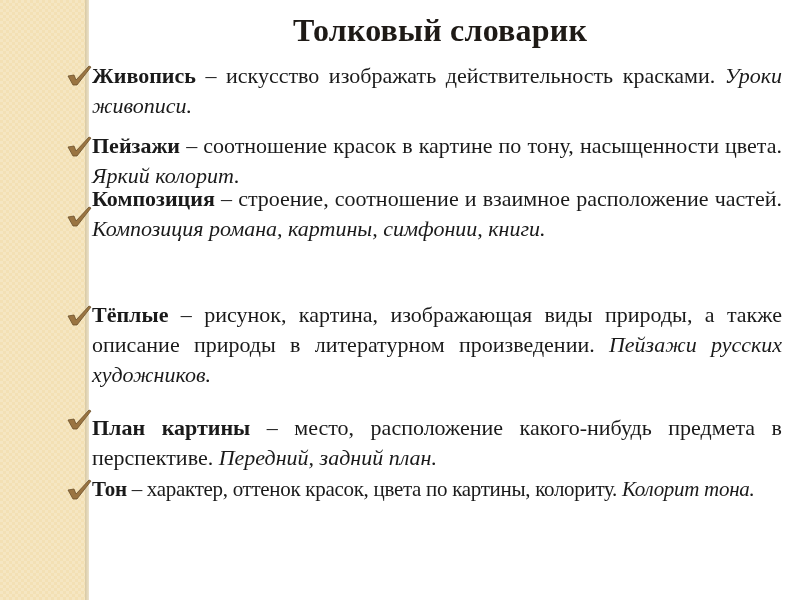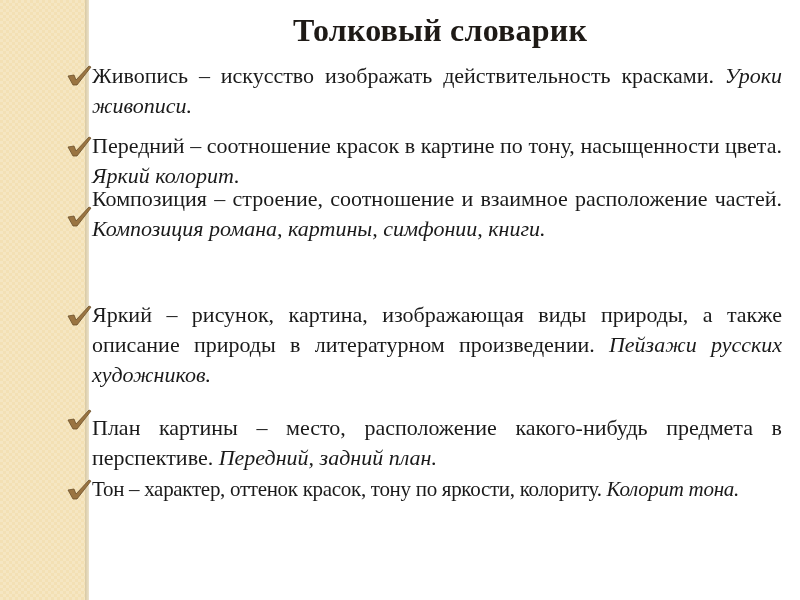--- a/index.html
+++ b/index.html
@@ -24,21 +24,21 @@
   }
   .title {
     position:absolute; left:0; width:880px; top:12px;
     text-align:center; font-weight:bold; font-size:32px; color:#1e1a16;
     letter-spacing:0.2px;
   }
   .entry {
     position:absolute; left:92px; width:690px;
     font-size:22px; line-height:30px; text-align:justify;
   }
-  .entry .term { font-weight:normal; }
+  .entry .term { font-weight:bold; }
   .entry .ex { font-style:italic; }
   .check {
     position:absolute; width:26px; height:22px;
   }
 </style>
 </head>
 <body>
 
 <div class="stripe"></div>
 <div class="stripe-edge"></div>
@@ -49,42 +49,42 @@
   <path d="M2 12 L8 11 L10 16 L23 2 L25 3 L11 21 L7 21 Z" fill="#9a7441" stroke="#6b4f2a" stroke-width="0.8"></path>
 </svg>
 <div class="entry" style="top:61px">
   <span class="term">Живопись</span><span> – искусство изображать действительность красками. </span><span class="ex">Уроки живописи.</span>
 </div>
 
 <svg class="check" style="left:66px;top:135px" viewBox="0 0 26 22">
   <path d="M2 12 L8 11 L10 16 L23 2 L25 3 L11 21 L7 21 Z" fill="#9a7441" stroke="#6b4f2a" stroke-width="0.8"></path>
 </svg>
 <div class="entry" style="top:131px">
-  <span class="term">Передний</span><span> – соотношение красок в картине по тону, насыщенности цвета. </span><span class="ex">Яркий колорит.</span>
+  <span class="term">Пейзажи</span><span> – соотношение красок в картине по тону, насыщенности цвета. </span><span class="ex">Яркий колорит.</span>
 </div>
 
 <svg class="check" style="left:66px;top:205px" viewBox="0 0 26 22">
   <path d="M2 12 L8 11 L10 16 L23 2 L25 3 L11 21 L7 21 Z" fill="#9a7441" stroke="#6b4f2a" stroke-width="0.8"></path>
 </svg>
 <div class="entry" style="top:184px">
   <span class="term">Композиция</span><span> – строение, соотношение и взаимное расположение частей. </span><span class="ex">Композиция романа, картины, симфонии, книги.</span>
 </div>
 
 <svg class="check" style="left:66px;top:304px" viewBox="0 0 26 22">
   <path d="M2 12 L8 11 L10 16 L23 2 L25 3 L11 21 L7 21 Z" fill="#9a7441" stroke="#6b4f2a" stroke-width="0.8"></path>
 </svg>
 <div class="entry" style="top:300px">
-  <span class="term">Яркий</span><span> – рисунок, картина, изображающая виды природы, а также описание природы в литературном произведении. </span><span class="ex">Пейзажи русских художников.</span>
+  <span class="term">Тёплые</span><span> – рисунок, картина, изображающая виды природы, а также описание природы в литературном произведении. </span><span class="ex">Пейзажи русских художников.</span>
 </div>
 
 <svg class="check" style="left:66px;top:408px" viewBox="0 0 26 22">
   <path d="M2 12 L8 11 L10 16 L23 2 L25 3 L11 21 L7 21 Z" fill="#9a7441" stroke="#6b4f2a" stroke-width="0.8"></path>
 </svg>
 <div class="entry" style="top:413px">
   <span class="term">План картины</span><span> – место, расположение какого-нибудь предмета в перспективе. </span><span class="ex">Передний, задний план.</span>
 </div>
 
 <svg class="check" style="left:66px;top:478px" viewBox="0 0 26 22">
   <path d="M2 12 L8 11 L10 16 L23 2 L25 3 L11 21 L7 21 Z" fill="#9a7441" stroke="#6b4f2a" stroke-width="0.8"></path>
 </svg>
 <div class="entry" style="top:474px;font-size:21px;letter-spacing:-0.3px">
-  <span class="term">Тон</span><span> – характер, оттенок красок, тону по яркости, колориту. </span><span class="ex">Колорит тона.</span>
+  <span class="term">Тон</span><span> – характер, оттенок красок, цвета по картины, колориту. </span><span class="ex">Колорит тона.</span>
 </div>
 
 </body></html>

